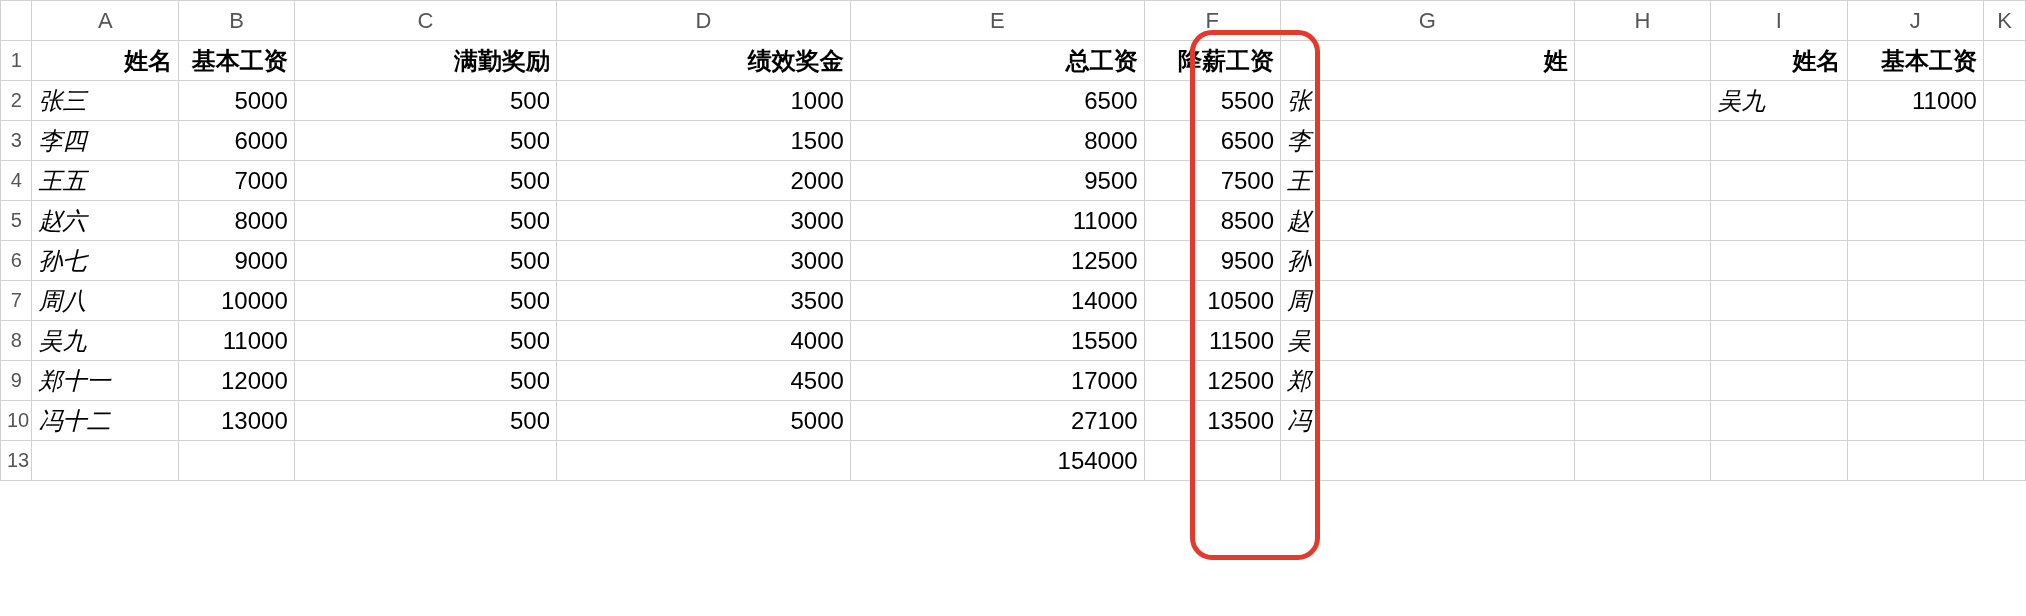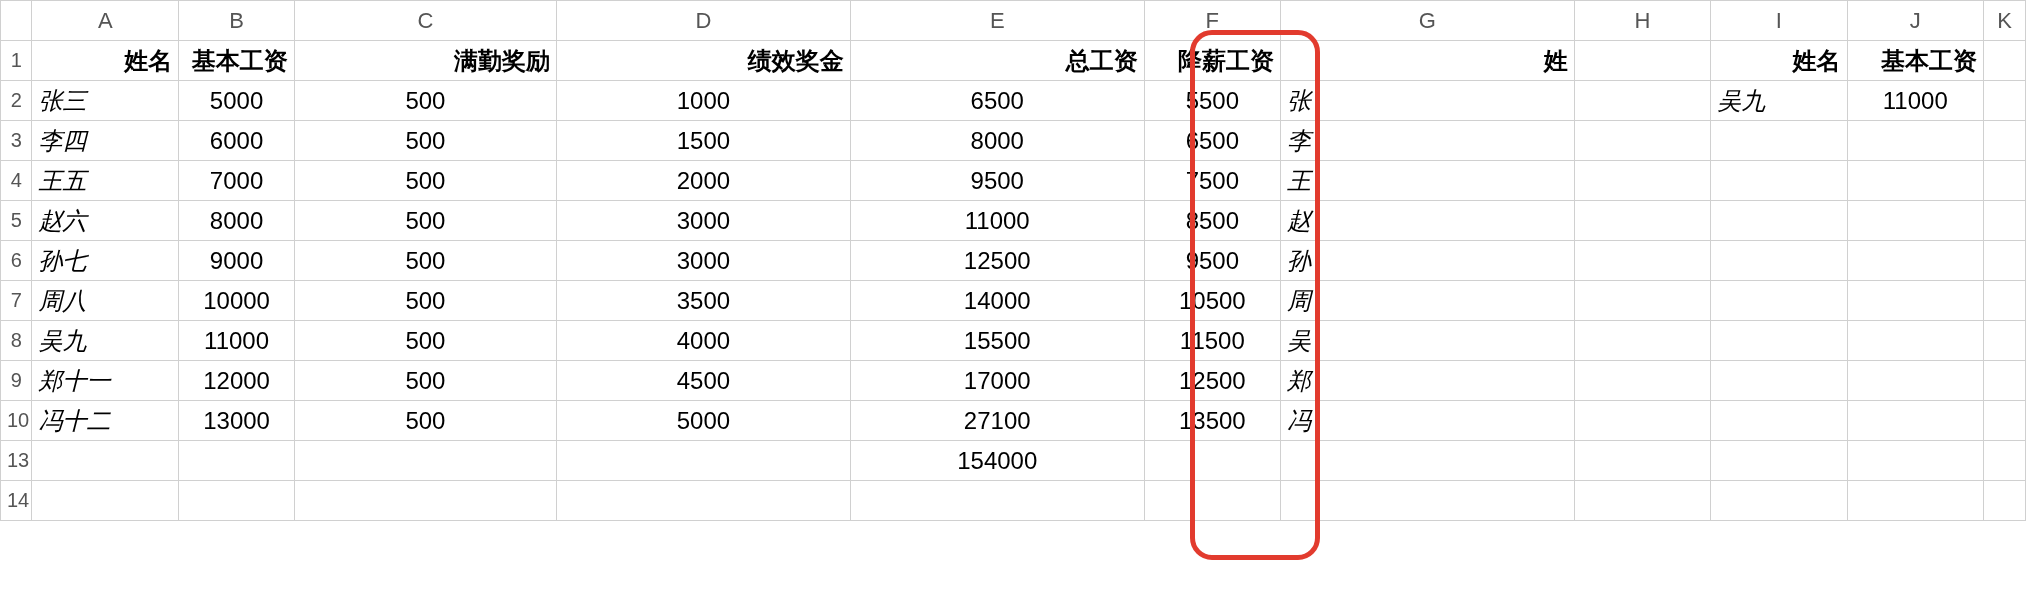--- a/index.html
+++ b/index.html
@@ -51,21 +51,21 @@
     background:#fff;
   }
   .corner{
     width:30px;
   }
   .hdr{
     font-weight:700;
     text-align:right;
   }
   .num{
-    text-align:center;
+    text-align:right;
   }
   .txt{
     text-align:left;
     font-style:italic;
   }
   
   .cA{width:140px;}
   .cB{width:110px;}
   .cC{width:250px;}
   .cD{width:280px;}
@@ -273,31 +273,17 @@
         <td></td>
         <td class="num">154000</td>
         <td></td>
         <td></td>
         <td></td>
         <td></td>
         <td></td>
         <td></td>
       </tr>
 
-      <tr>
-        <td class="rowhead">14</td>
-        <td></td>
-          <td></td>
-          <td></td>
-          <td></td>
-          <td></td>
-          <td></td>
-          <td></td>
-          <td></td>
-          <td></td>
-          <td></td>
-          <td></td>
-      </tr>
     </tbody>
   </table>
 
   <div class="highlight" style="top:30px;left:1190px;width:130px;height:530px;"></div>
 </div>
 
 </body></html>

